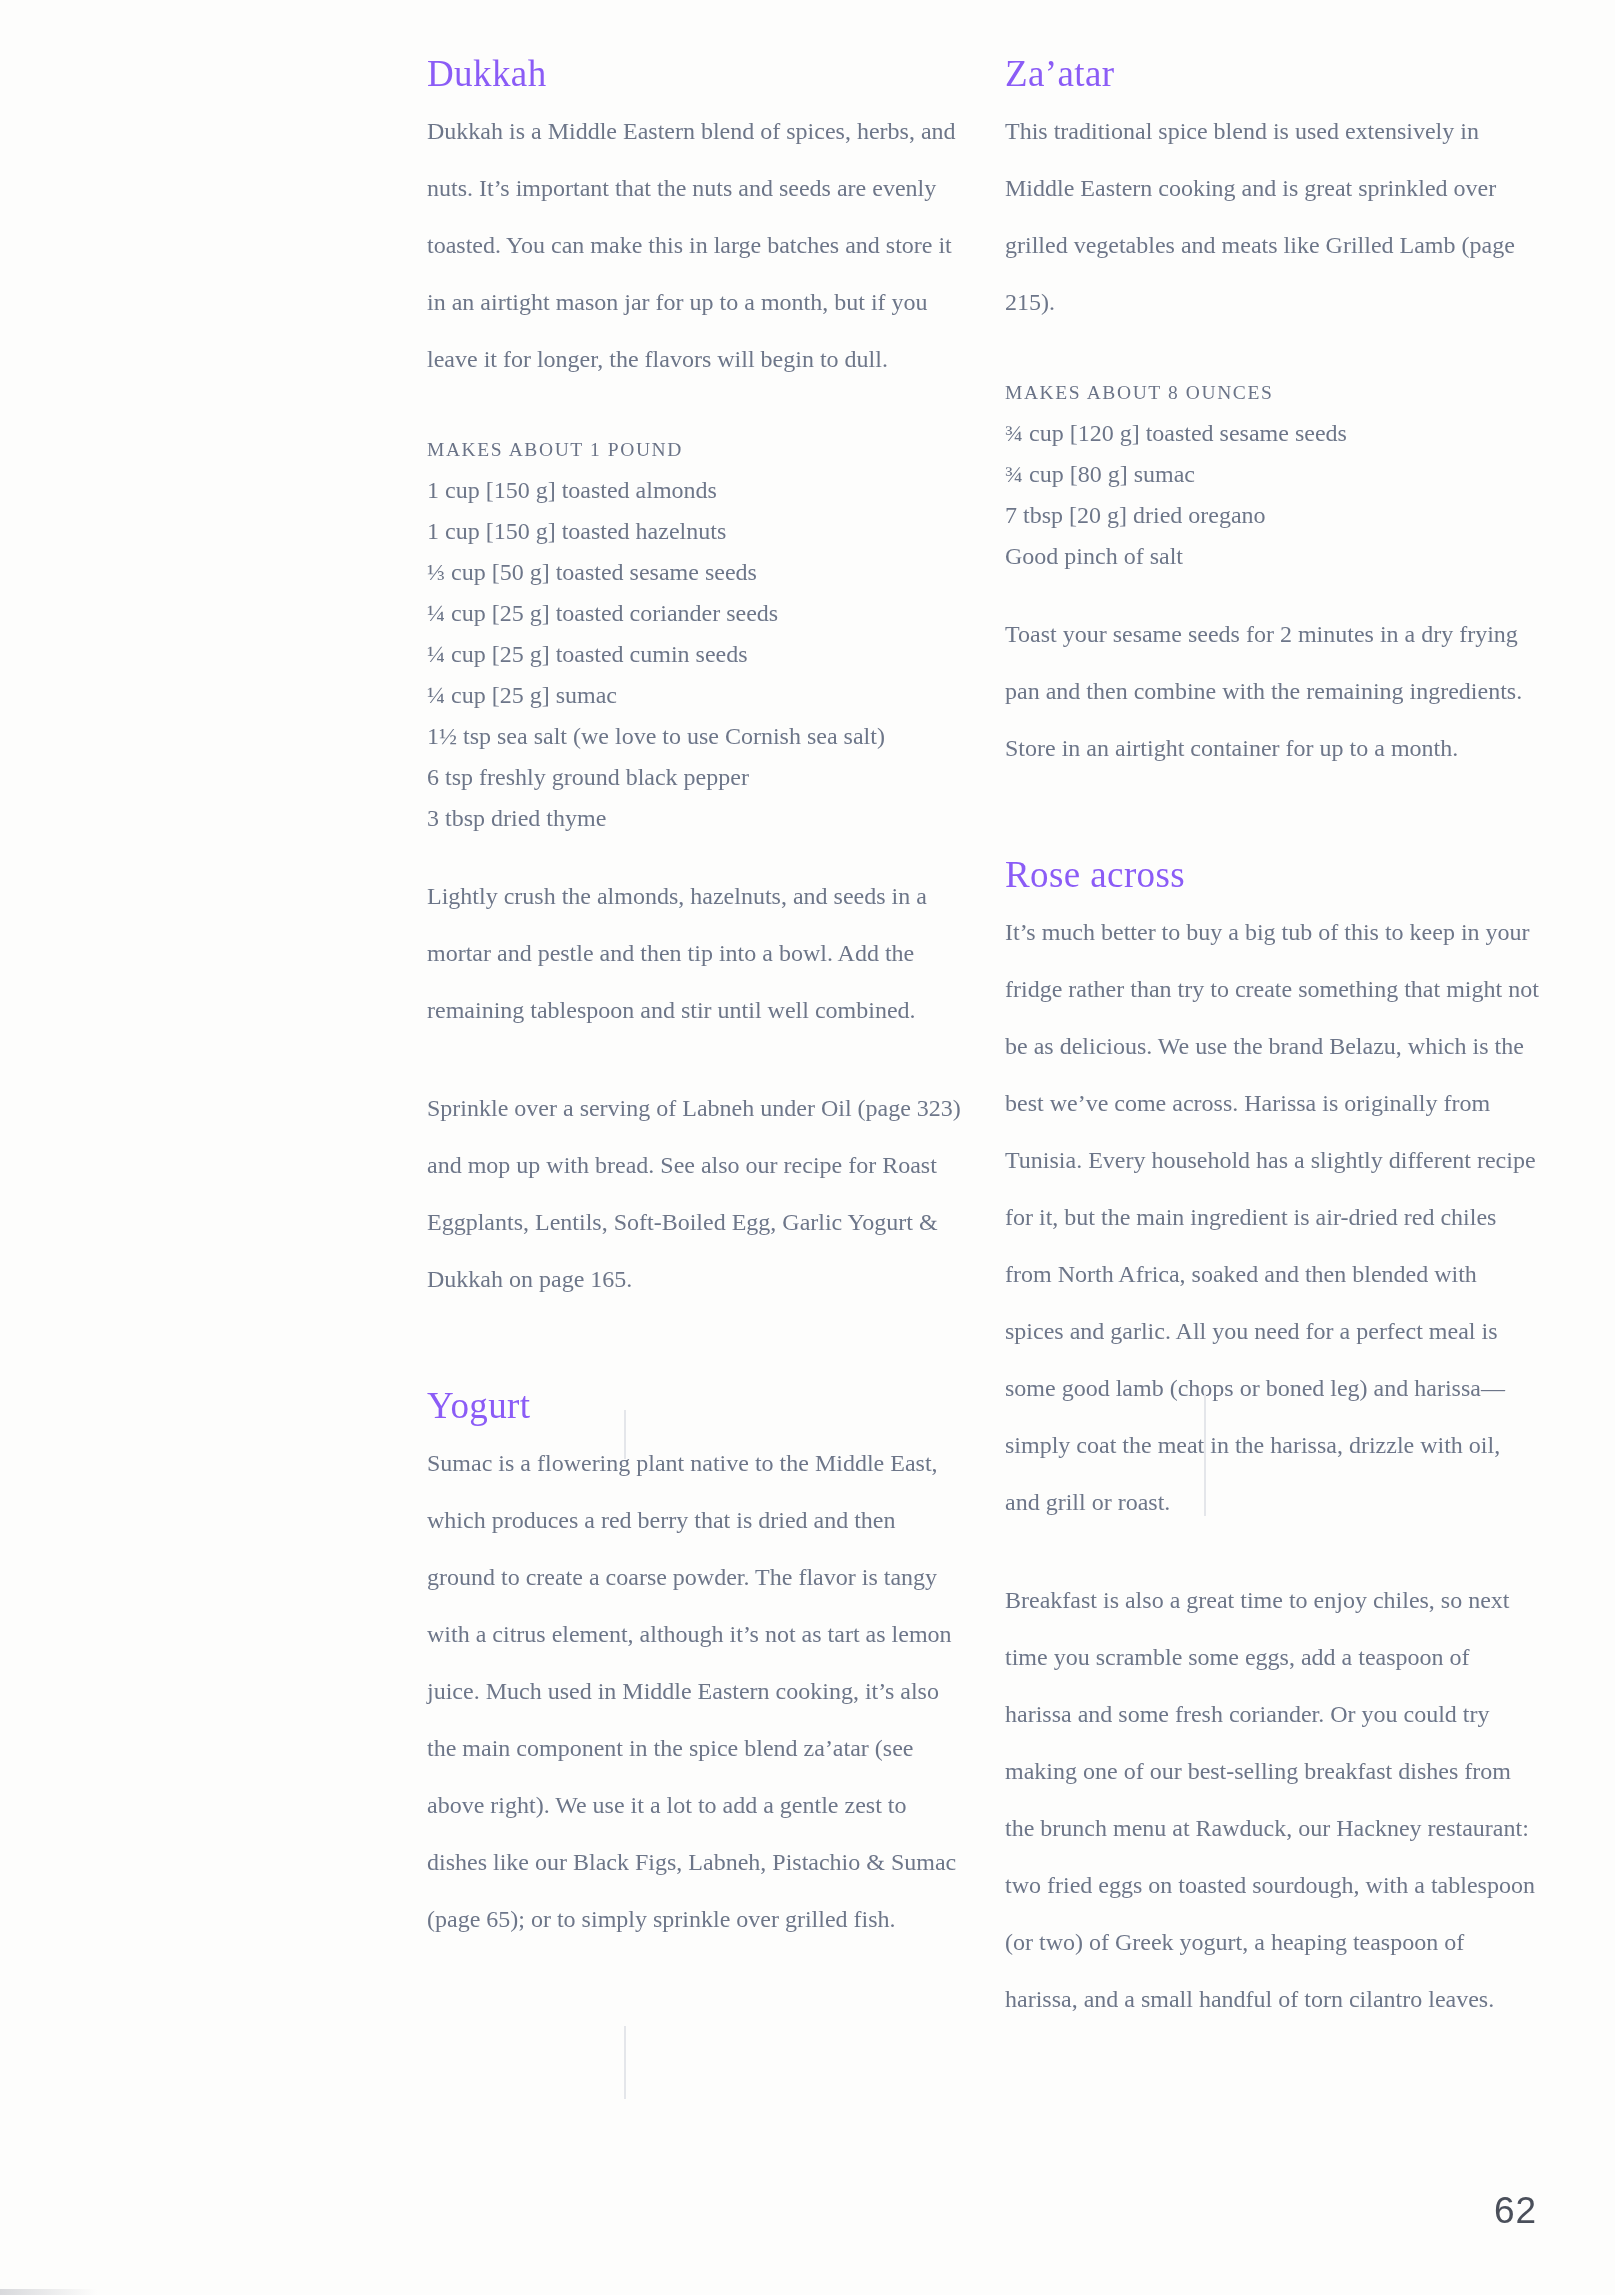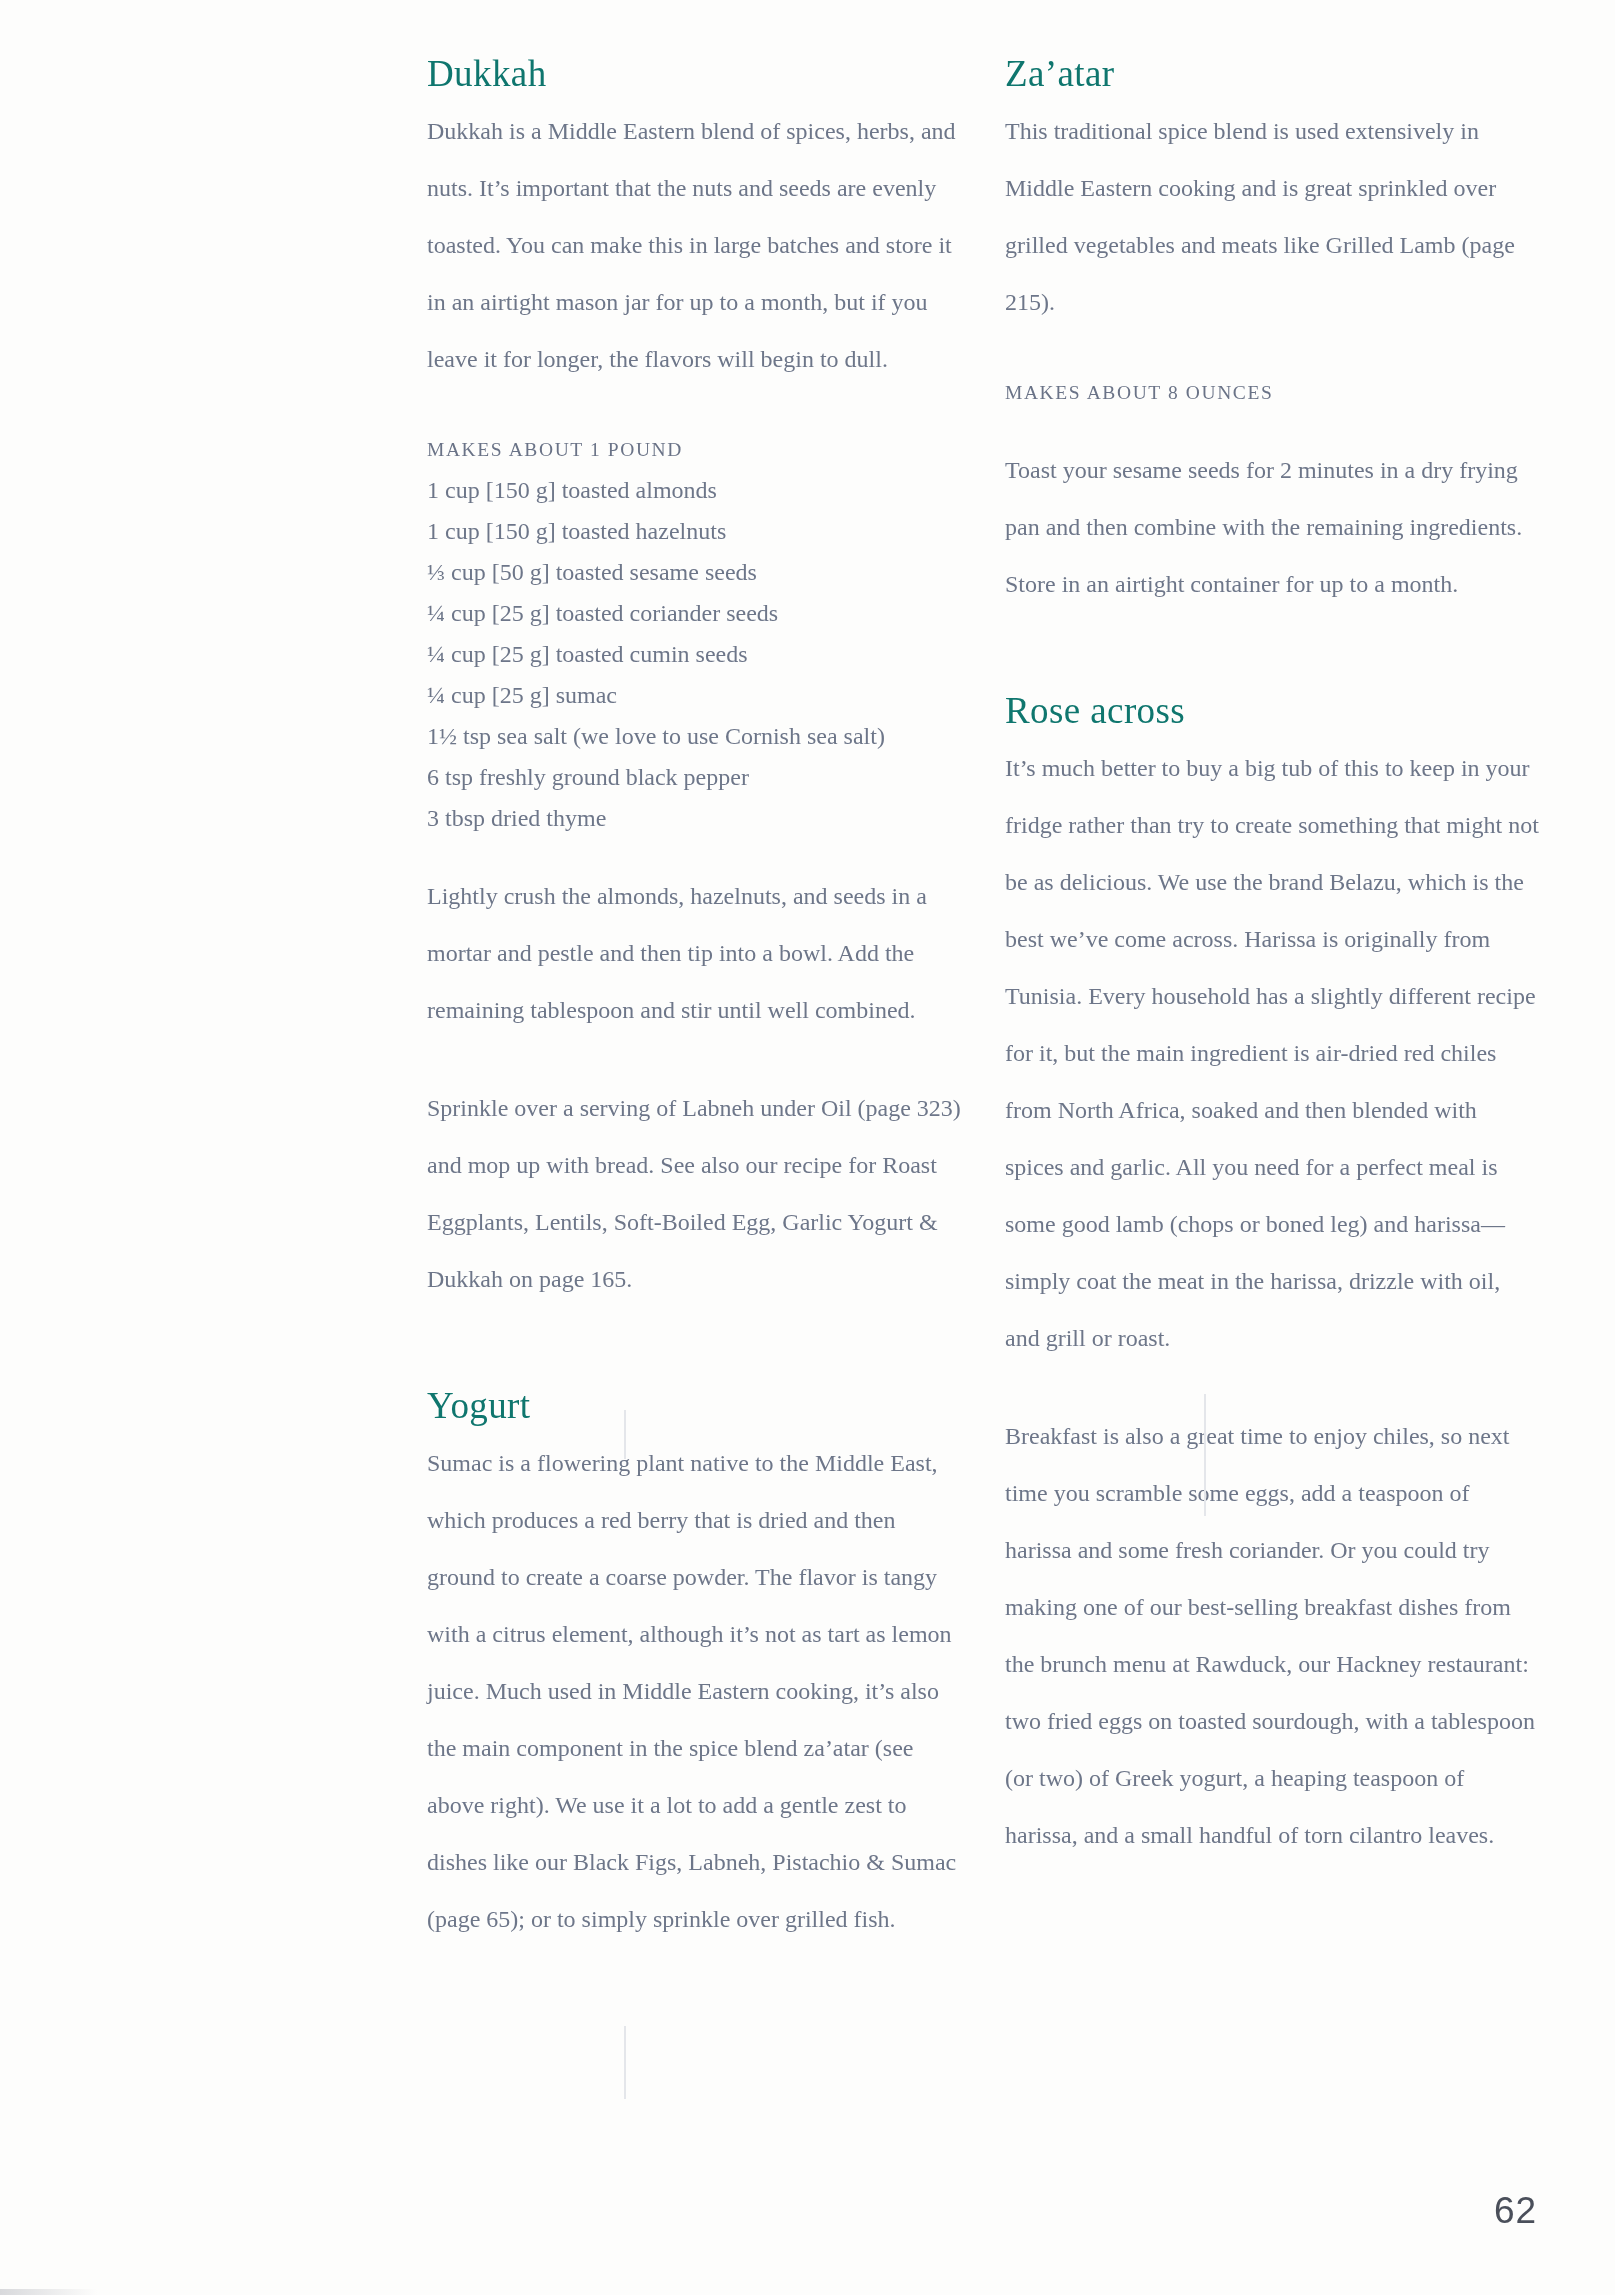--- a/index.html
+++ b/index.html
@@ -25,21 +25,21 @@
       top: 49px;
       width: 535px;
     }
     .col-left { left: 427px; }
     .col-right { left: 1005px; }
 
     .section { margin: 0; }
     .heading {
       font-size: 37px;
       line-height: 49px;
-      color: #0f766e;
+      color: #8b5cf6;
       margin: 0 0 4.9px 0;
       font-weight: normal;
       letter-spacing: 0.4px;
     }
     .para {
       font-size: 24px;
       line-height: 57px;
       margin: 0;
       color: #6d7689;
     }
@@ -128,20 +128,26 @@
     </section>
 
   </div>
 
   <div class="column col-right">
 
     <section class="section sec-zaatar">
       <h2 class="heading">Za’atar</h2>
       <p class="para">This traditional spice blend is used extensively in Middle Eastern cooking and is great sprinkled over grilled vegetables and meats like Grilled Lamb (page 215).</p>
       <div class="yield">Makes about 8 ounces</div>
+      <ul class="ingredients">
+        <li>¾ cup [120 g] toasted sesame seeds</li>
+        <li>¾ cup [80 g] sumac</li>
+        <li>7 tbsp [20 g] dried oregano</li>
+        <li>Good pinch of salt</li>
+      </ul>
       <div class="method">
         <p class="para">Toast your sesame seeds for 2 minutes in a dry frying pan and then combine with the remaining ingredients. Store in an airtight container for up to a month.</p>
       </div>
     </section>
 
     <section class="section sec-harissa">
       <h2 class="heading">Rose across</h2>
       <p class="para">It’s much better to buy a big tub of this to keep in your fridge rather than try to create something that might not be as delicious. We use the brand Belazu, which is the best we’ve come across. Harissa is originally from Tunisia. Every household has a slightly different recipe for it, but the main ingredient is air-dried red chiles from North Africa, soaked and then blended with spices and garlic. All you need for a perfect meal is some good lamb (chops or boned leg) and harissa—simply coat the meat in the harissa, drizzle with oil, and grill or roast.</p>
       <p class="para">Breakfast is also a great time to enjoy chiles, so next time you scramble some eggs, add a teaspoon of harissa and some fresh coriander. Or you could try making one of our best-selling breakfast dishes from the brunch menu at Rawduck, our Hackney restaurant: two fried eggs on toasted sourdough, with a tablespoon (or two) of Greek yogurt, a heaping teaspoon of harissa, and a small handful of torn cilantro leaves.</p>
     </section>

